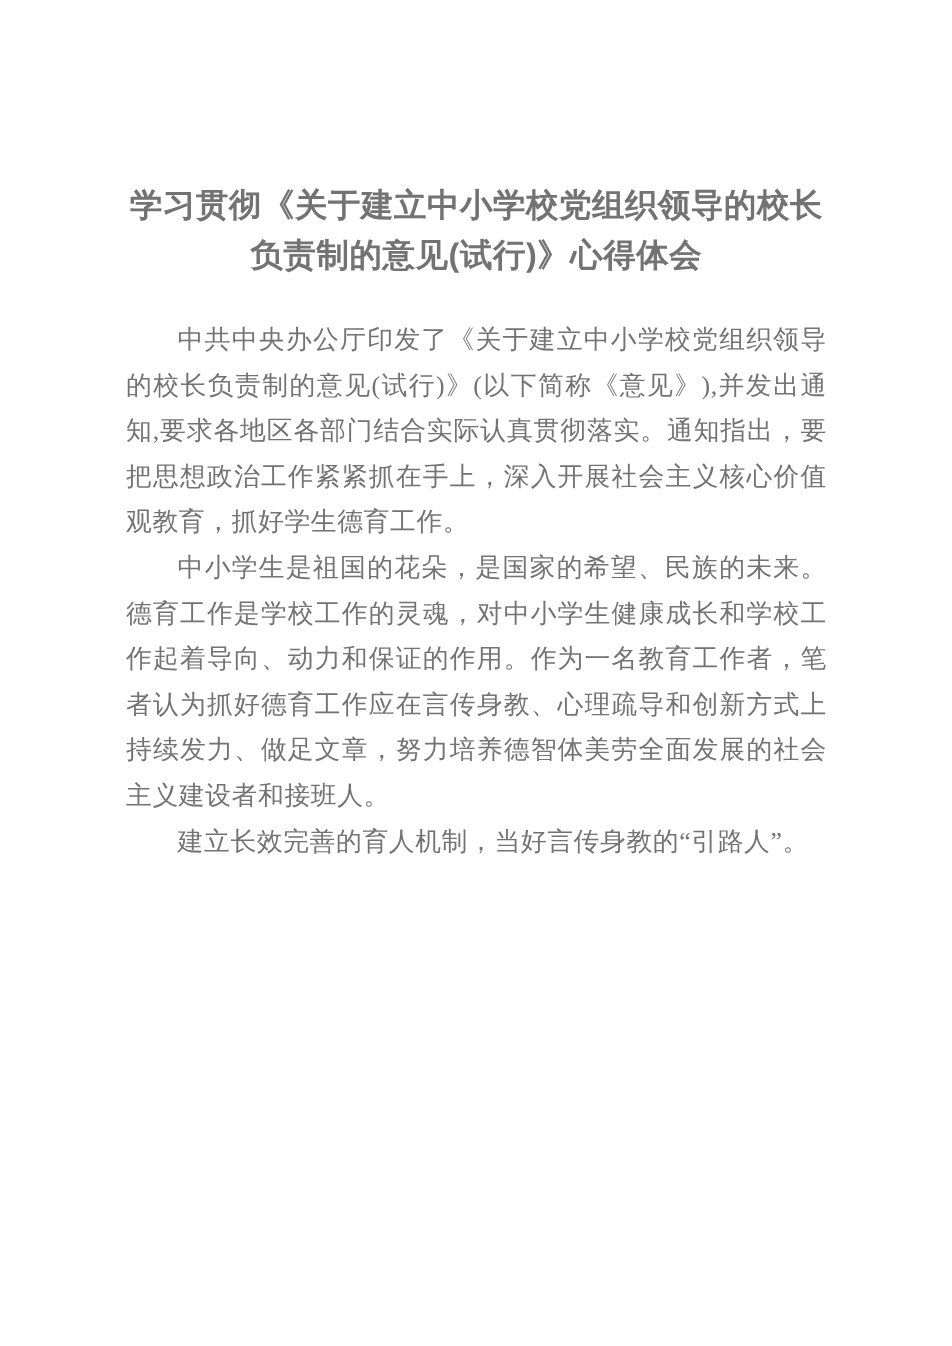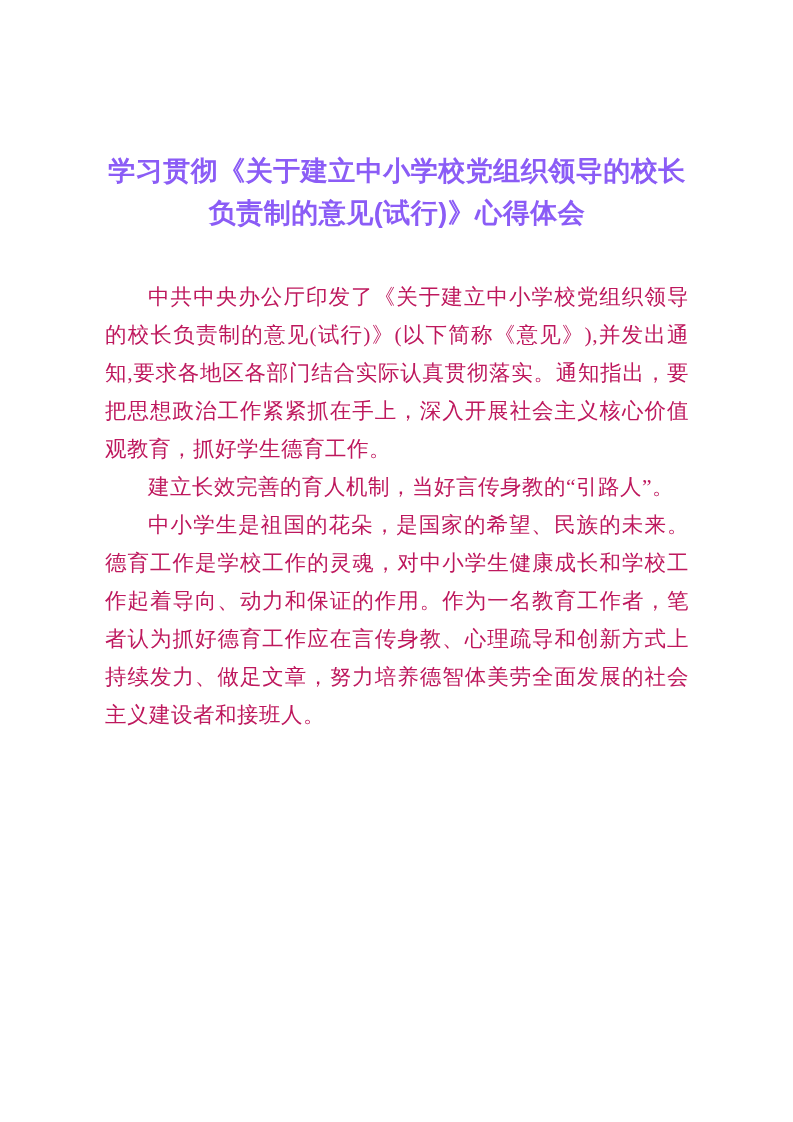--- a/index.html
+++ b/index.html
@@ -18,36 +18,36 @@
     padding: 150px 104px 0 105px;
     overflow: hidden;
   }
   .doc-title {
     font-family: "Liberation Sans", "DejaVu Sans", sans-serif;
     font-weight: 900;
     font-size: 27px;
     line-height: 42px;
     text-align: center;
     letter-spacing: 0.5px;
-    color: #8b5cf6;
-    margin-bottom: 44px;
+    color: #737373;
+    margin-bottom: 30px;
   }
   .body-text p {
     font-size: 21.5px;
     line-height: 38px;
     text-align: justify;
     text-justify: inter-ideograph;
     text-indent: 2em;
-    color: #be185d;
+    color: #737373;
     letter-spacing: 0.5px;
   }
 </style>
 </head>
 <body>
 
 <div class="page">
   <h1 class="doc-title">学习贯彻《关于建立中小学校党组织领导的校长负责制的意见(试行)》心得体会</h1>
   <div class="body-text">
     <p>中共中央办公厅印发了《关于建立中小学校党组织领导的校长负责制的意见(试行)》(以下简称《意见》),并发出通知,要求各地区各部门结合实际认真贯彻落实。通知指出，要把思想政治工作紧紧抓在手上，深入开展社会主义核心价值观教育，抓好学生德育工作。</p>
+    <p>中小学生是祖国的花朵，是国家的希望、民族的未来。德育工作是学校工作的灵魂，对中小学生健康成长和学校工作起着导向、动力和保证的作用。作为一名教育工作者，笔者认为抓好德育工作应在言传身教、心理疏导和创新方式上持续发力、做足文章，努力培养德智体美劳全面发展的社会主义建设者和接班人。</p>
     <p>建立长效完善的育人机制，当好言传身教的“引路人”。</p>
-    <p>中小学生是祖国的花朵，是国家的希望、民族的未来。德育工作是学校工作的灵魂，对中小学生健康成长和学校工作起着导向、动力和保证的作用。作为一名教育工作者，笔者认为抓好德育工作应在言传身教、心理疏导和创新方式上持续发力、做足文章，努力培养德智体美劳全面发展的社会主义建设者和接班人。</p>
   </div>
 </div>
 
 </body></html>

